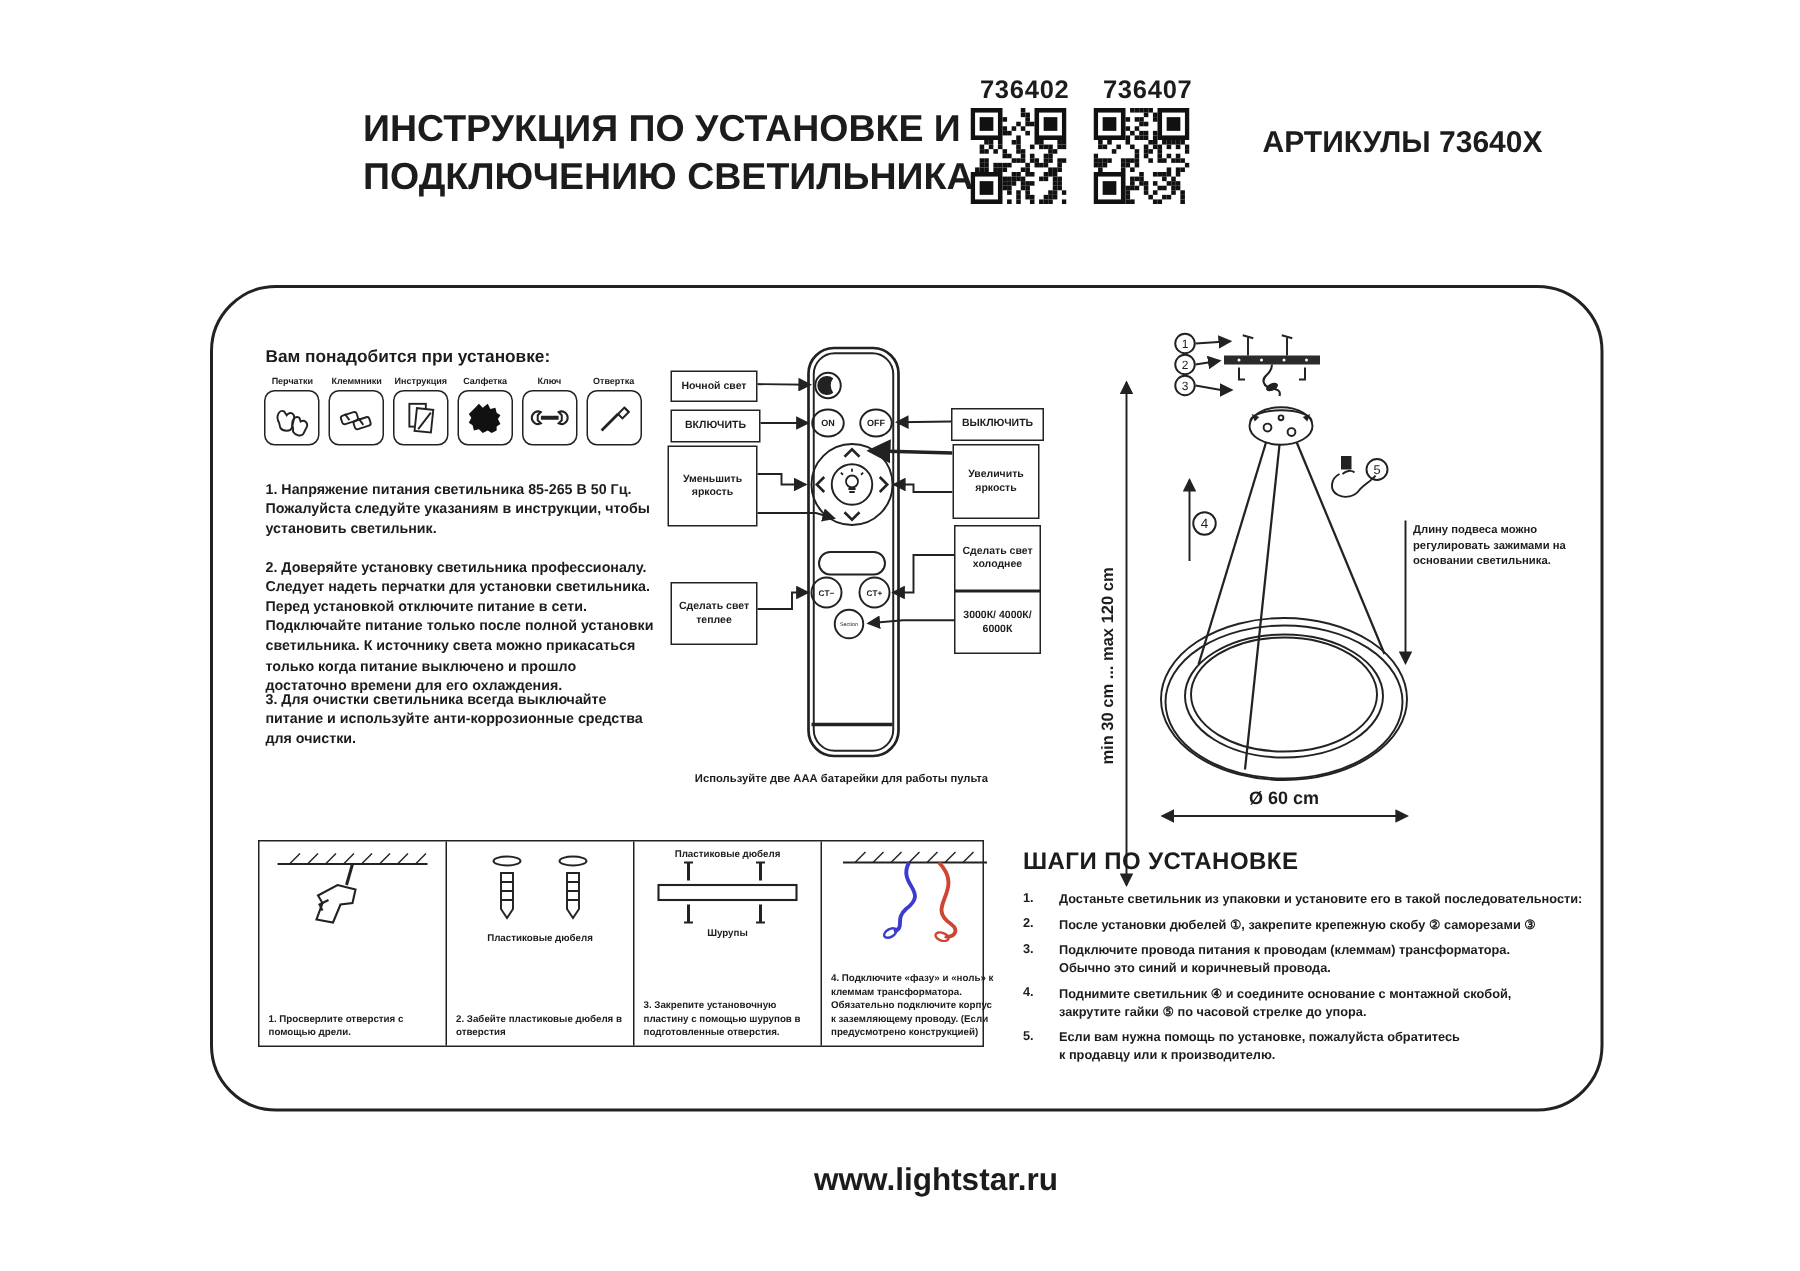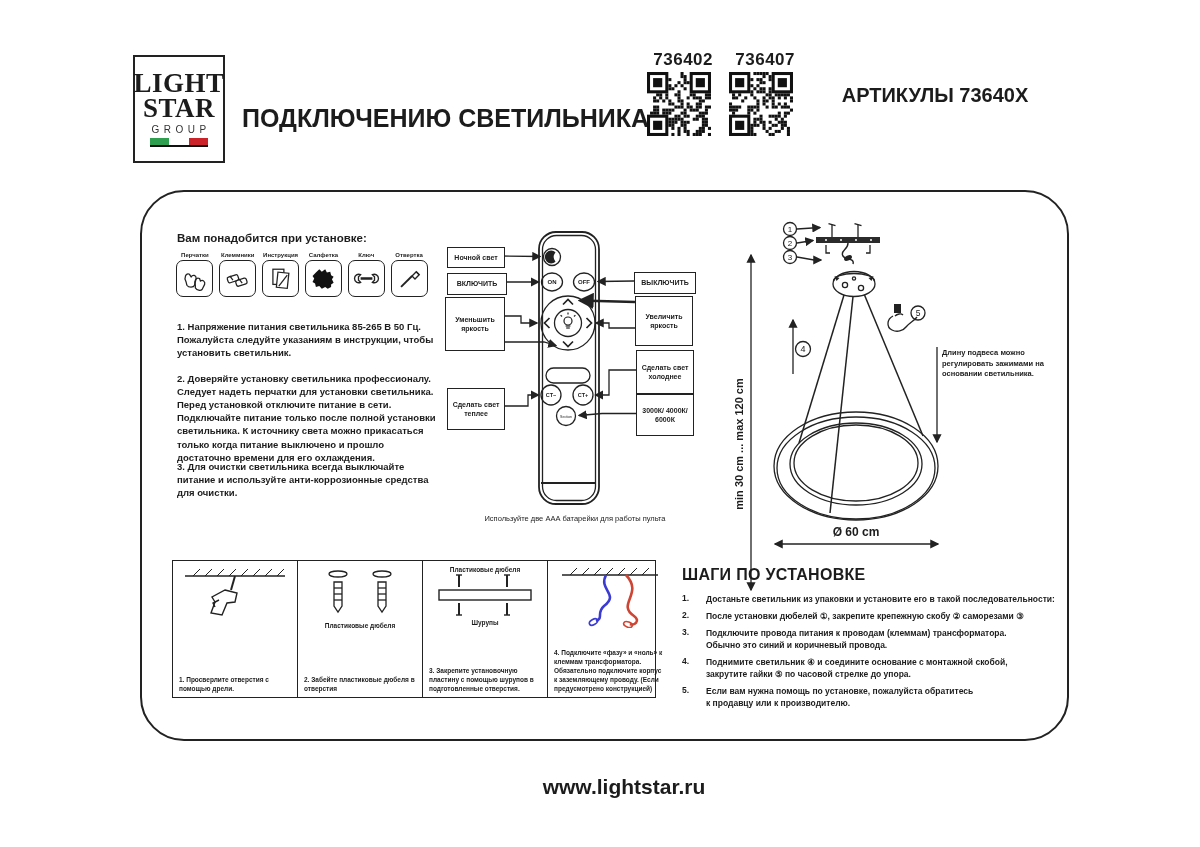--- a/index.html
+++ b/index.html
@@ -39,21 +39,21 @@
   .rlabel{border:1.4px solid #222;background:#fff;display:flex;align-items:center;justify-content:center;
           text-align:center;font-size:7px;font-weight:600;line-height:1.3;padding:1px;}
   #lbl-night{left:305px;top:55px;width:54px;height:17px;}
   #lbl-on{left:305px;top:81px;width:56px;height:18px;}
   #lbl-dim{left:303px;top:105px;width:56px;height:50px;}
   #lbl-warm{left:305px;top:196px;width:54px;height:38px;}
   #lbl-off{left:492px;top:80px;width:58px;height:18px;}
   #lbl-bright{left:493px;top:104px;width:54px;height:46px;}
   #lbl-cool{left:494px;top:158px;width:54px;height:40px;}
   #lbl-temps{left:494px;top:202px;width:54px;height:38px;}
-  #remote-note{left:313px;top:322px;width:240px;text-align:center;font-size:7.5px;font-weight:400;}
+  #remote-note{left:299px;top:322px;width:240px;text-align:center;font-size:7.5px;font-weight:700;}
   
   #height-label{left:497px;top:246px;width:200px;text-align:center;font-size:11px;font-weight:600;
                 transform:rotate(-90deg);}
   #dia-label{left:664px;top:333px;width:100px;text-align:center;font-size:12px;font-weight:600;}
   #adjust-note{left:800px;top:156px;width:114px;font-size:7.5px;font-weight:600;line-height:1.4;}
   
   #mpanels{left:30px;top:368px;width:482px;height:136px;border:1.8px solid #222;display:flex;}
   .mpanel{flex:1;border-right:1.8px solid #222;padding:5px 6px 4px;display:flex;flex-direction:column;align-items:center;}
   .mpanel:last-child{border-right:none;}
   .mcaption{margin-top:auto;font-size:6.5px;font-weight:600;line-height:1.4;align-self:stretch;}
@@ -66,33 +66,23 @@
   .step .txt{font-size:8.5px;font-weight:600;line-height:1.45;white-space:pre-line;}
   
   #footer{left:0;top:775px;width:1200px;text-align:center;font-size:21px;font-weight:bold;margin-left:24px;}
   svg text{font-family:"Liberation Sans",sans-serif;}
 </style>
 </head>
 <body>
 
 <div id="page">
 
-  <div class="abs" id="logo-box">
-    <div class="lg">LIGHT</div>
-    <div class="lg">STAR</div>
-    <div class="grp">GROUP</div>
-    <div class="flag">
-      <div style="background:#2e9e4f"></div>
-        <div style="background:#ffffff"></div>
-        <div style="background:#cc2229"></div>
-    </div>
-  </div>
 
   <div class="abs" id="doc-title">
-    <br>
+    <span>ИНСТРУКЦИЯ ПО УСТАНОВКЕ И</span><br>
     <span>ПОДКЛЮЧЕНИЮ СВЕТИЛЬНИКА</span>
   </div>
 
   <div class="abs qr-fig" style="left:645px">
     <div class="qr-num">736402</div>
     <div class="qr-box"><svg viewBox="0 0 63 63">
           <rect x="33" y="0" width="3" height="3" fill="#111"></rect>
           <rect x="33" y="3" width="3" height="3" fill="#111"></rect>
           <rect x="36" y="3" width="3" height="3" fill="#111"></rect>
           <rect x="21" y="6" width="3" height="3" fill="#111"></rect>

